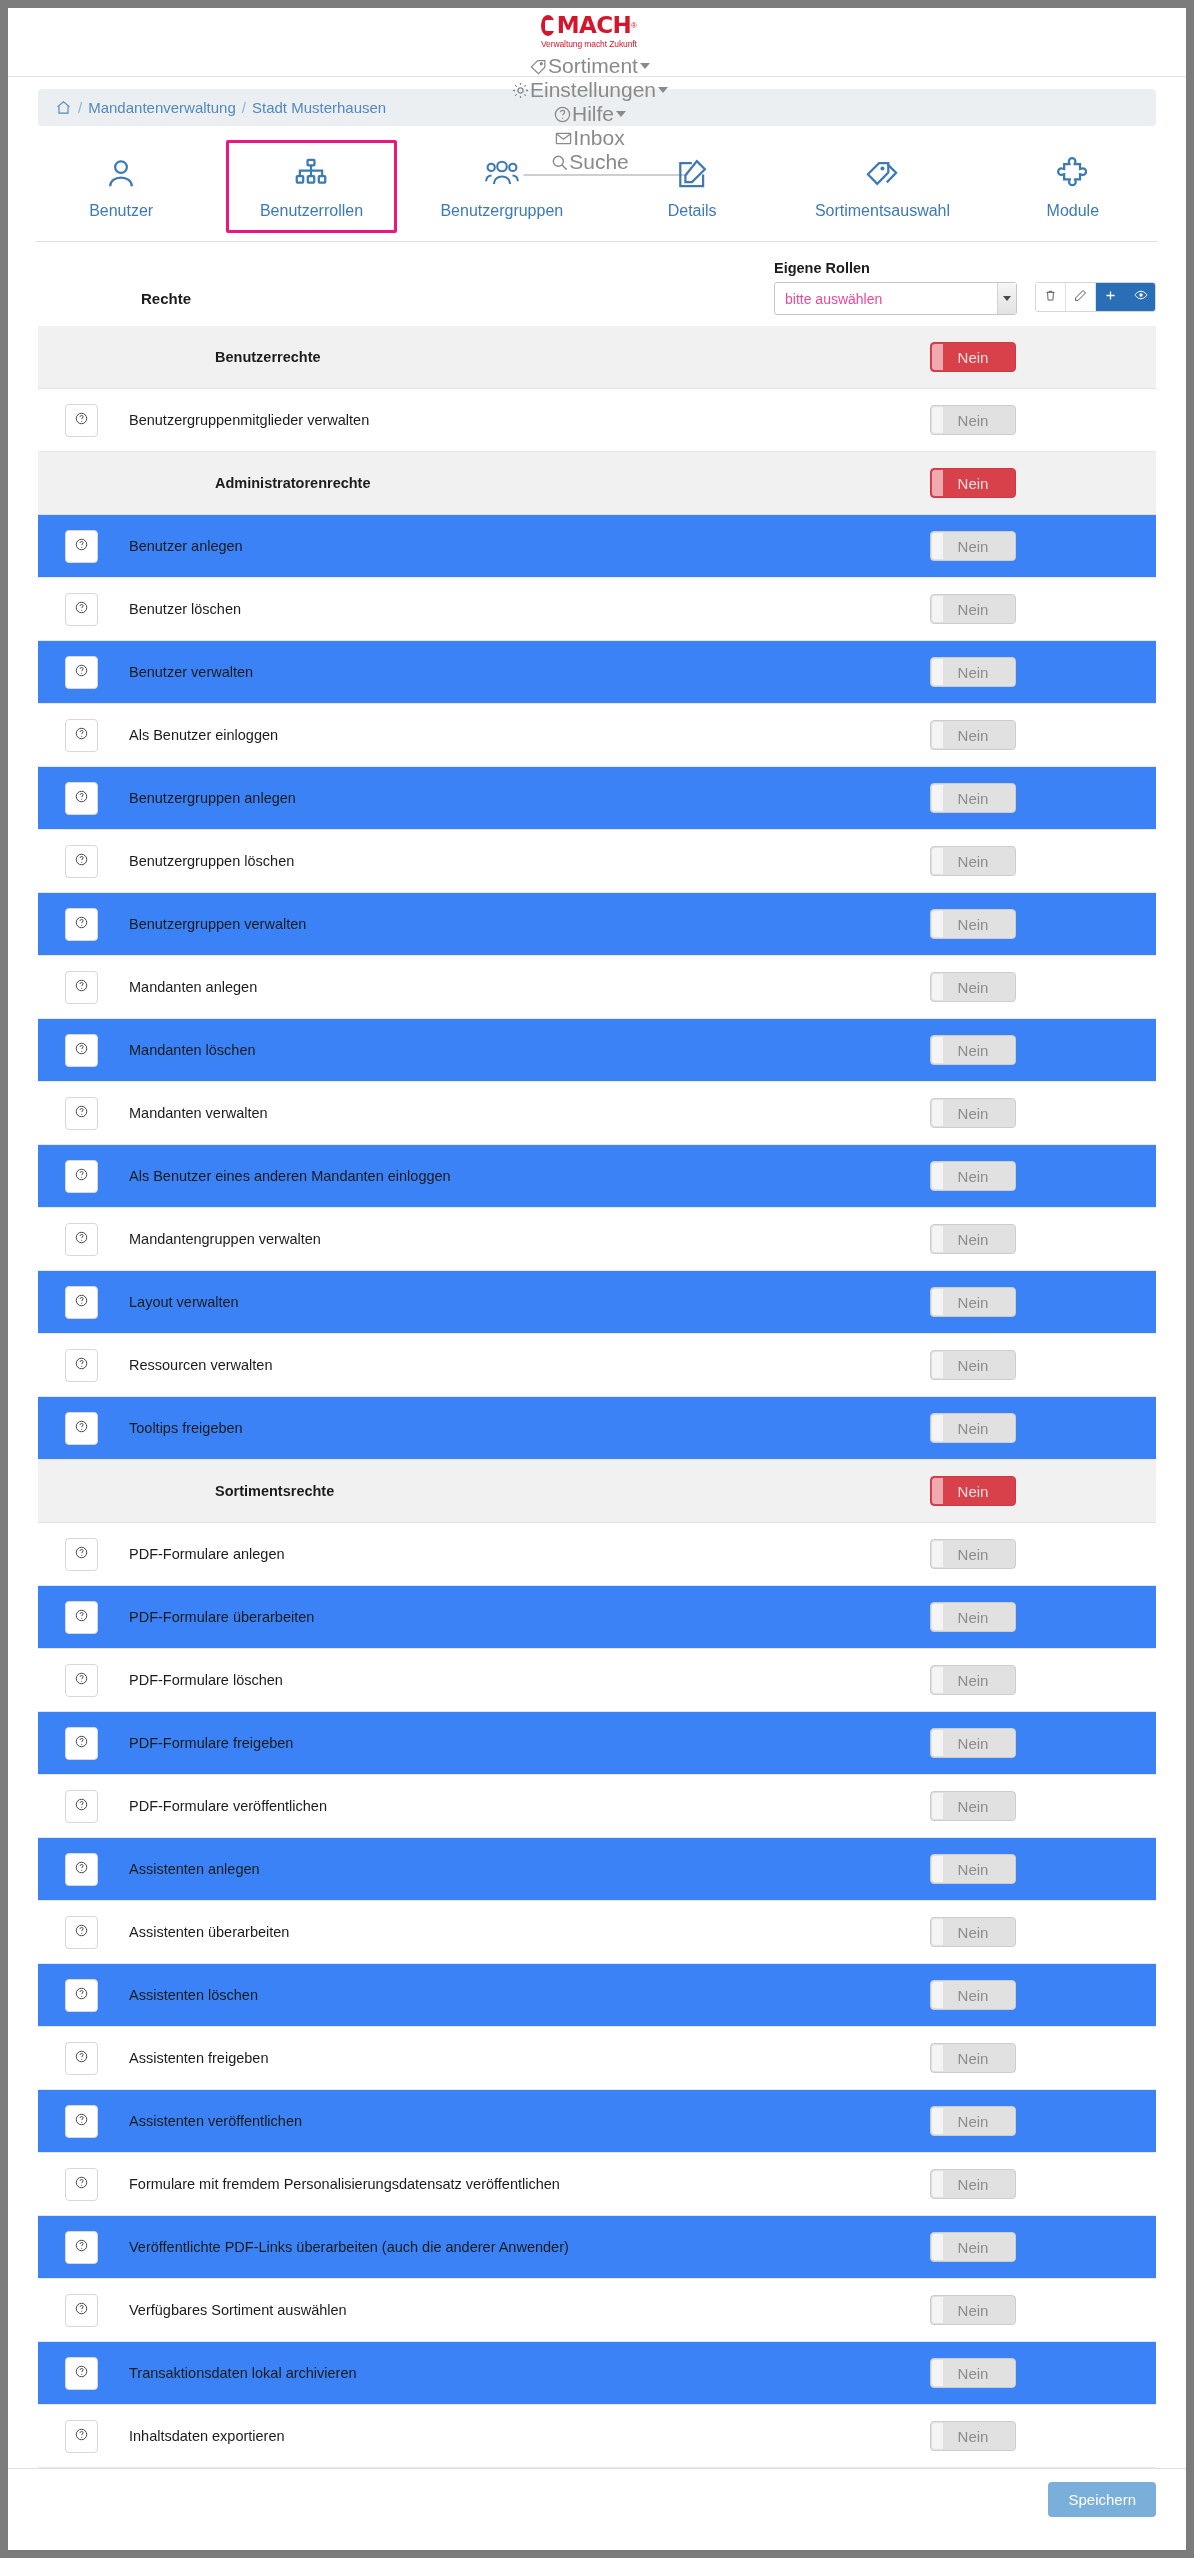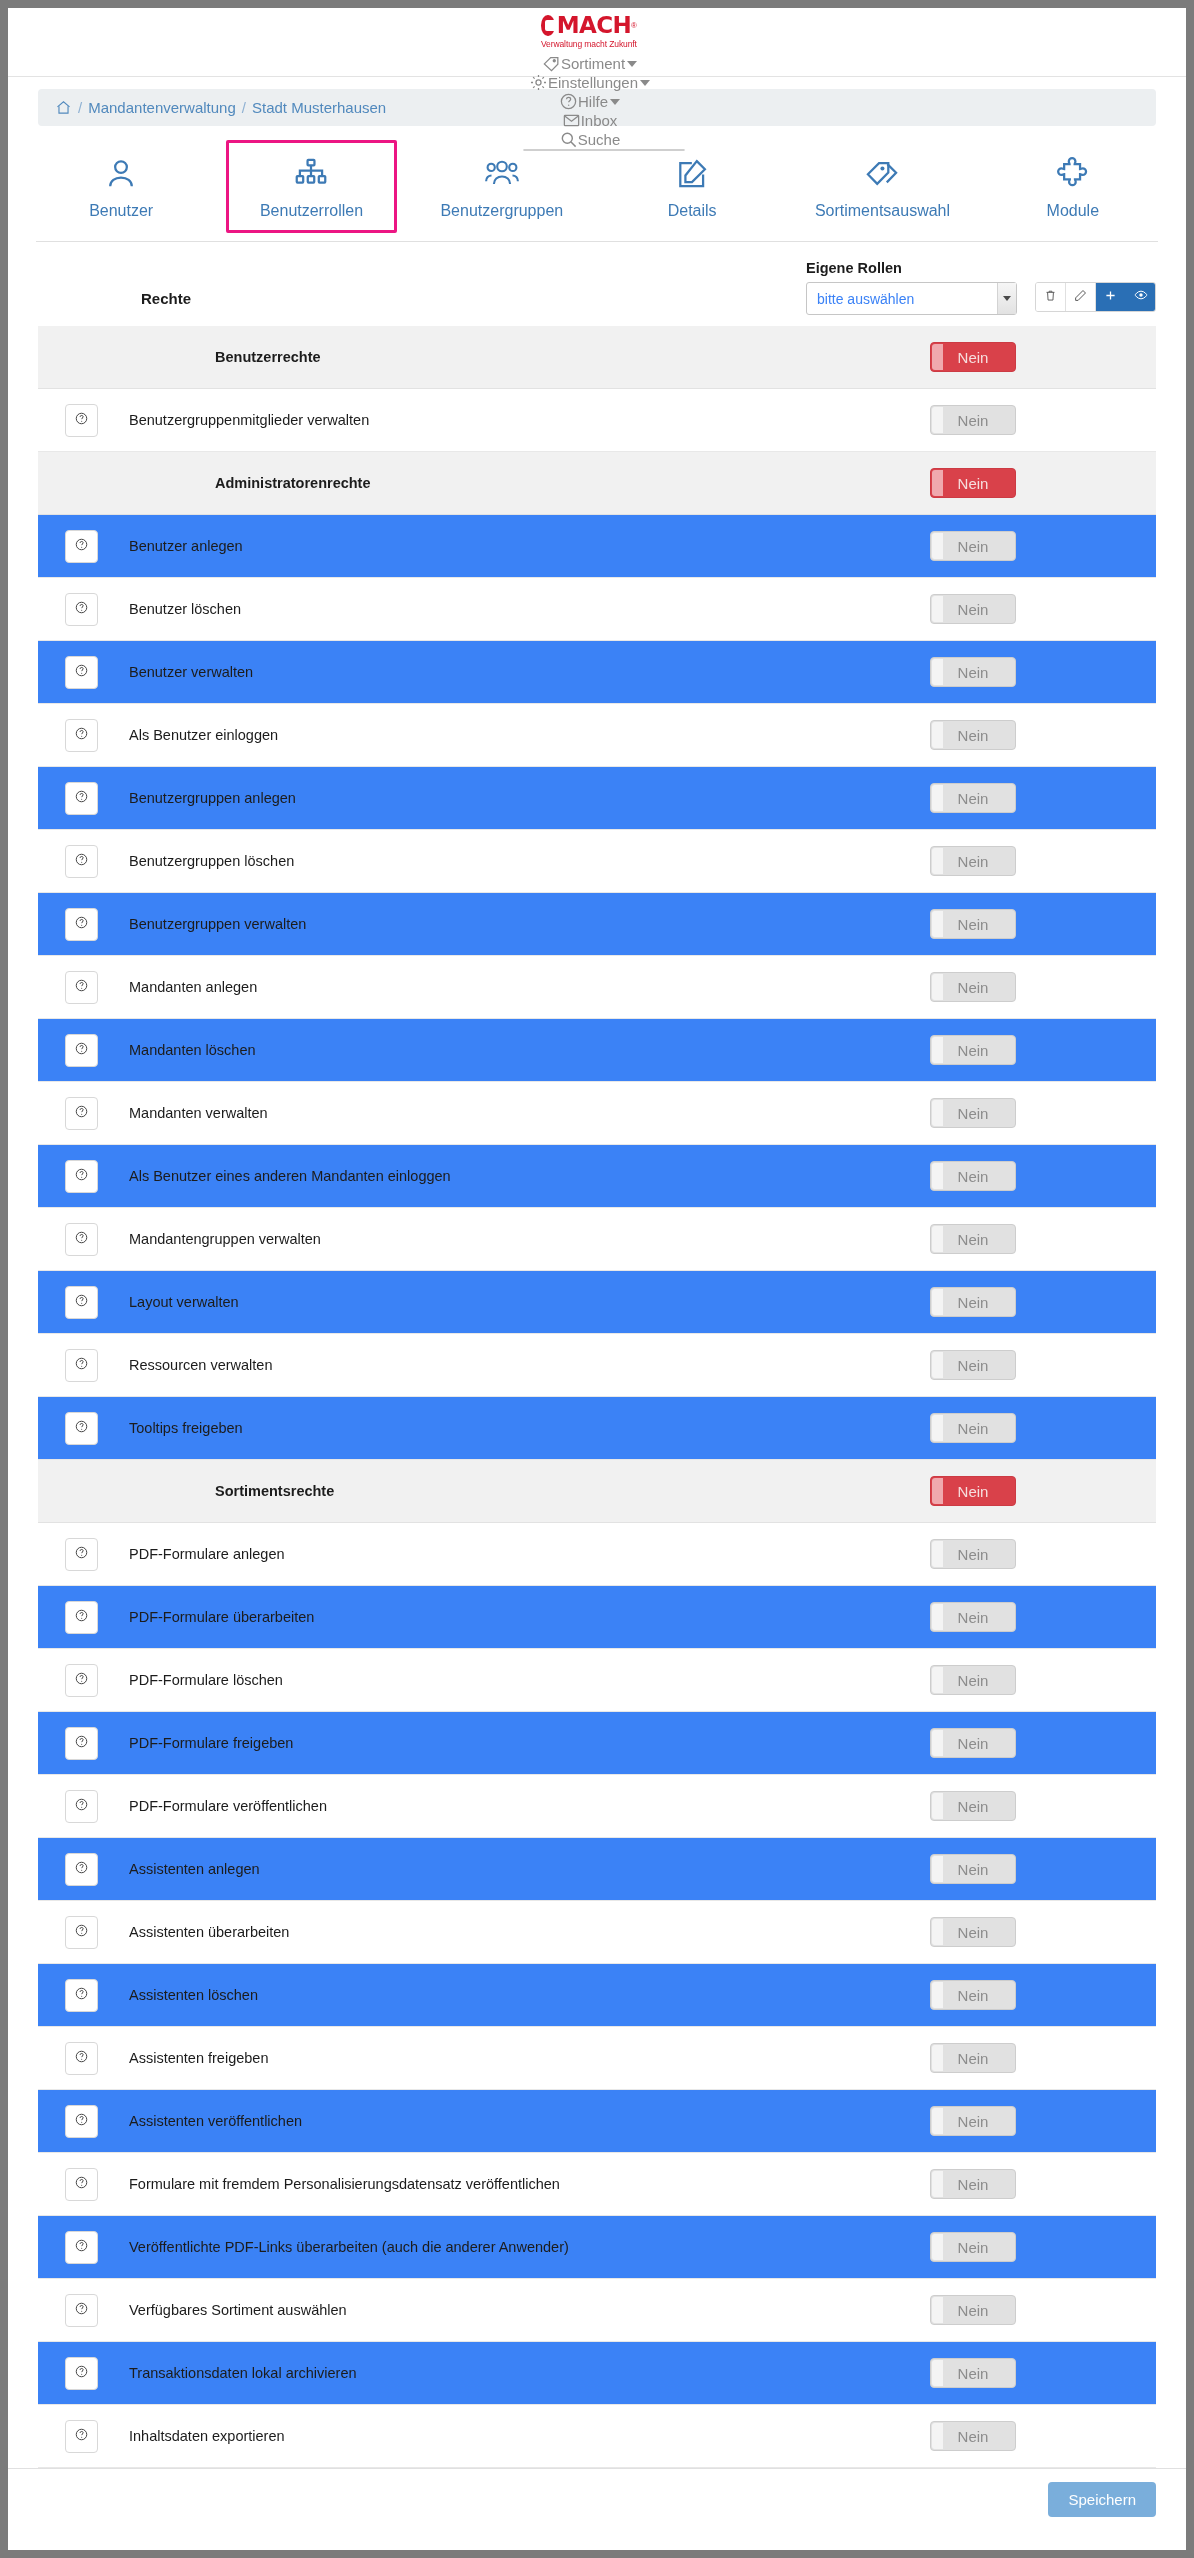--- a/index.html
+++ b/index.html
@@ -86,21 +86,21 @@
     font-size: 8.5px;
     color: #d4162c;
     margin-top: 2px;
     letter-spacing: -0.1px;
     white-space: nowrap;
   }
   .navitem {
     display: flex;
     align-items: center;
     color: #8a8a8a;
-    font-size: 15px;
+    font-size: 21px;
     margin-right: 29px;
     cursor: pointer;
     white-space: nowrap;
   }
   .navitem .ico {
     display: inline-flex;
     align-items: center;
     justify-content: center;
     color: #8a8a8a;
   }
@@ -216,30 +216,30 @@
     display: flex;
     flex-direction: column;
     gap: 6px;
   }
   .own-roles-label {
     font-size: 14.5px;
     font-weight: bold;
     color: #1c1c1c;
   }
   .select-box {
-    width: 211px;
+    width: 243px;
     height: 33px;
     border: 1px solid #c6c6c6;
     border-radius: 3px;
     background: #fff;
     display: flex;
     align-items: center;
     justify-content: space-between;
     font-size: 14px;
-    color: #3b82f6;
+    color: #ec4899;
     padding-left: 10px;
     box-sizing: border-box;
     cursor: pointer;
     gap: 30px;
   }
   .select-arrow {
     width: 18px;
     height: 31px;
     background: linear-gradient(#f6f6f6, #e2e2e2);
     border-left: 1px solid #d3d3d3;

